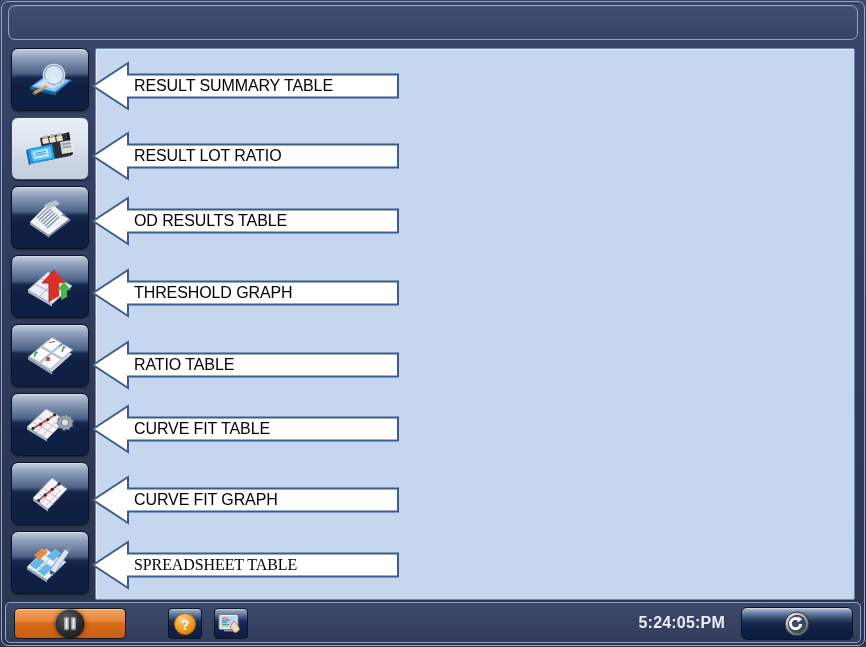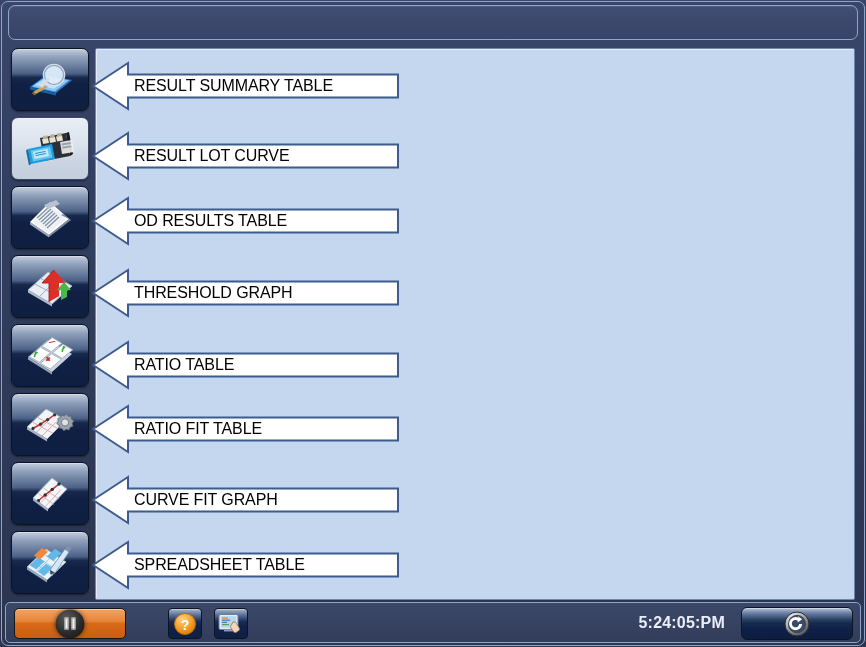--- a/index.html
+++ b/index.html
@@ -407,21 +407,21 @@
       <div class="callout" style="top: 57px;">
         <svg width="307" height="58" viewBox="0 0 307 58">
           <path d="M1 29 L36 6 L36 17.5 L306 17.5 L306 40.5 L36 40.5 L36 52 Z" fill="#ffffff" stroke="#3d5b8c" stroke-width="2" stroke-linejoin="miter"></path>
         </svg>
         <div class="lbl">RESULT SUMMARY TABLE</div>
       </div>
       <div class="callout" style="top: 127px;">
         <svg width="307" height="58" viewBox="0 0 307 58">
           <path d="M1 29 L36 6 L36 17.5 L306 17.5 L306 40.5 L36 40.5 L36 52 Z" fill="#ffffff" stroke="#3d5b8c" stroke-width="2" stroke-linejoin="miter"></path>
         </svg>
-        <div class="lbl">RESULT LOT CURVE</div>
+        <div class="lbl">RESULT LOT RATIO</div>
       </div>
       <div class="callout" style="top: 192px; text-align: right;">
         <svg width="307" height="58" viewBox="0 0 307 58">
           <path d="M1 29 L36 6 L36 17.5 L306 17.5 L306 40.5 L36 40.5 L36 52 Z" fill="#ffffff" stroke="#3d5b8c" stroke-width="2" stroke-linejoin="miter"></path>
         </svg>
         <div class="lbl">OD RESULTS TABLE</div>
       </div>
       <div class="callout" style="top: 264px;">
         <svg width="307" height="58" viewBox="0 0 307 58">
           <path d="M1 29 L36 6 L36 17.5 L306 17.5 L306 40.5 L36 40.5 L36 52 Z" fill="#ffffff" stroke="#3d5b8c" stroke-width="2" stroke-linejoin="miter"></path>
@@ -431,29 +431,29 @@
       <div class="callout" style="top: 336px;">
         <svg width="307" height="58" viewBox="0 0 307 58">
           <path d="M1 29 L36 6 L36 17.5 L306 17.5 L306 40.5 L36 40.5 L36 52 Z" fill="#ffffff" stroke="#3d5b8c" stroke-width="2" stroke-linejoin="miter"></path>
         </svg>
         <div class="lbl">RATIO TABLE</div>
       </div>
       <div class="callout" style="top: 400px;">
         <svg width="307" height="58" viewBox="0 0 307 58">
           <path d="M1 29 L36 6 L36 17.5 L306 17.5 L306 40.5 L36 40.5 L36 52 Z" fill="#ffffff" stroke="#3d5b8c" stroke-width="2" stroke-linejoin="miter"></path>
         </svg>
-        <div class="lbl">RATIO FIT TABLE</div>
+        <div class="lbl">CURVE FIT TABLE</div>
       </div>
       <div class="callout" style="top: 471px;">
         <svg width="307" height="58" viewBox="0 0 307 58">
           <path d="M1 29 L36 6 L36 17.5 L306 17.5 L306 40.5 L36 40.5 L36 52 Z" fill="#ffffff" stroke="#3d5b8c" stroke-width="2" stroke-linejoin="miter"></path>
         </svg>
         <div class="lbl">CURVE FIT GRAPH</div>
       </div>
-      <div class="callout" style="top: 536px;">
+      <div class="callout" style="top: 536px; font-family: Liberation Serif, serif;">
         <svg width="307" height="58" viewBox="0 0 307 58">
           <path d="M1 29 L36 6 L36 17.5 L306 17.5 L306 40.5 L36 40.5 L36 52 Z" fill="#ffffff" stroke="#3d5b8c" stroke-width="2" stroke-linejoin="miter"></path>
         </svg>
         <div class="lbl">SPREADSHEET TABLE</div>
       </div>
     </div>
 
   <div class="footer-bar">
 
     <div class="pause-btn">

